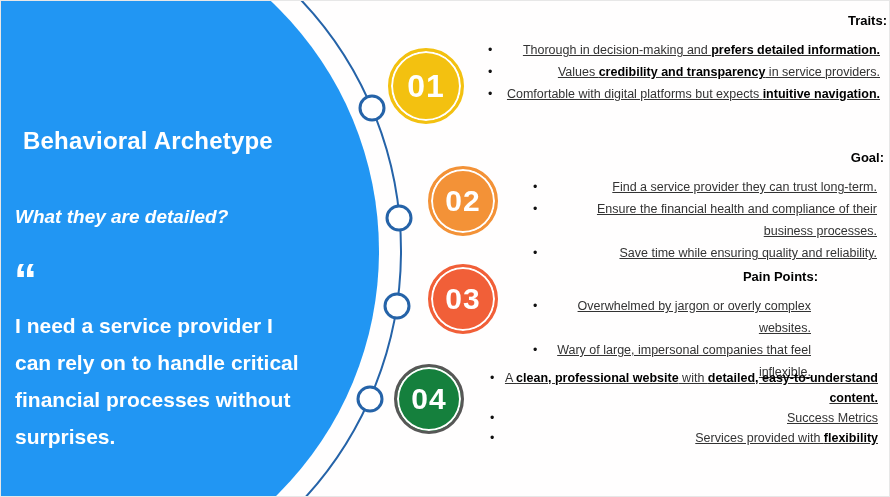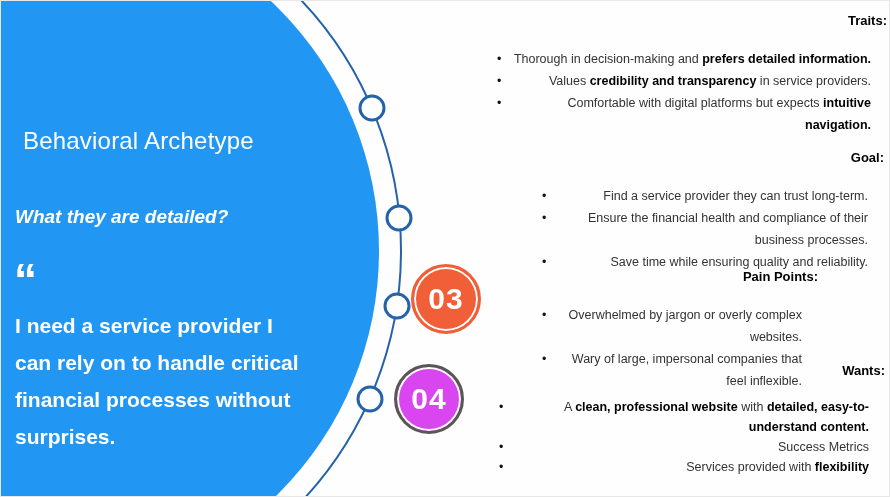--- a/index.html
+++ b/index.html
@@ -7,38 +7,38 @@
     position:relative;width:890px;height:497px;overflow:hidden;background:#fffefe;
     font-family:"Liberation Sans",sans-serif;border:1px solid #e7e7e7;box-sizing:border-box;
   }
   
   .deco{position:absolute;left:0;top:0;width:890px;height:497px;}
   .big-circle{fill:var(--blue,#2196F3);}
   .arc{fill:none;stroke:var(--arc,#2563A8);stroke-width:2;}
   .node{fill:#ffffff;stroke:var(--arc,#2563A8);stroke-width:3;}
   
   .left-panel{position:absolute;left:0;top:0;width:400px;height:497px;color:#fff;}
-  .title{position:absolute;left:22px;top:126px;width:330px;font-size:24px;font-weight:normal;letter-spacing:.2px;}
+  .title{position:absolute;left:22px;top:126px;width:330px;font-size:24px;font-weight:bold;letter-spacing:.2px;}
   .subtitle{position:absolute;left:14px;top:205px;width:320px;font-size:19px;font-weight:bold;font-style:italic;}
   .quote-glyph{position:absolute;left:13px;top:256px;font-size:46px;font-weight:bold;line-height:1;letter-spacing:-2px;}
   .quote{position:absolute;left:14px;top:306px;width:288px;font-size:21px;line-height:37px;font-weight:700;}
   
   .badge{
     position:absolute;border-radius:50%;display:flex;align-items:center;justify-content:center;
     box-sizing:border-box;border:3px solid #ccc;box-shadow:inset 0 0 0 2px #ffffff;
     color:#fff;font-weight:bold;font-size:30px;letter-spacing:1px;
   }
   .badge.b1{left:387px;top:47px;width:76px;height:76px;font-size:32px;}
   .badge.b2{left:427px;top:165px;width:70px;height:70px;}
-  .badge.b3{left:410px;top:263px;width:70px;height:70px;}
+  .badge.b3{left:427px;top:263px;width:70px;height:70px;}
   .badge.b4{left:393px;top:363px;width:70px;height:70px;}
   
   .sec{position:absolute;color:#333;font-size:12.5px;line-height:22px;text-align:right;}
   .sec .heading{font-weight:bold;color:#000;font-size:13px;}
-  .sec ul{margin:16px;padding:0 0 0 20px;list-style:none;}
+  .sec ul{margin:7px;padding:0 0 0 20px;list-style:none;text-decoration:underline;}
   .sec li{position:relative;padding-left:12px;}
   .sec li::before{content:"\2022";position:absolute;left:0;top:0;color:#111;}
   .sec b{color:#000;}
   .sec.s1{left:460px;top:9px;width:426px;}
   .sec.s2{left:505px;top:146px;width:378px;}
   .sec.s3{left:505px;top:265px;width:312px;}
   .sec.s4{left:462px;top:360px;width:422px;line-height:20px;}
 </style>
 </head>
 <body>
@@ -54,24 +54,30 @@
     <circle class="node" cx="369" cy="398" r="12"></circle>
   </svg>
 
   <div class="left-panel">
     <div class="title">Behavioral Archetype</div>
     <div class="subtitle">What they are detailed?</div>
     <div class="quote-glyph">“</div>
     <div class="quote">I need a service provider I can rely on to handle critical financial processes without surprises.</div>
   </div>
 
+  <div class="badge b1" style="background: rgb(243, 193, 16); border-color: rgb(243, 193, 16);">
+    <span>01</span>
+  </div>
+  <div class="badge b2" style="background: rgb(243, 146, 55); border-color: rgb(243, 146, 55);">
+    <span>02</span>
+  </div>
   <div class="badge b3" style="background: rgb(241, 95, 56); border-color: rgb(241, 95, 56);">
     <span>03</span>
   </div>
-  <div class="badge b4" style="background: #d946ef; border-color: rgb(87, 87, 86);">
+  <div class="badge b4" style="background: #15803d; border-color: rgb(87, 87, 86);">
     <span>04</span>
   </div>
 
   <div class="sec s1">
     <div class="heading">Traits:</div>
     <ul>
         <li><span>Thorough in decision-making and </span><b>prefers detailed information.</b></li>
         <li><span>Values </span><b>credibility and transparency</b><span> in service providers.</span></li>
         <li><span>Comfortable with digital platforms but expects </span><b>intuitive navigation.</b></li>
       </ul>
@@ -85,21 +91,20 @@
       </ul>
   </div>
   <div class="sec s3">
     <div class="heading">Pain Points:</div>
     <ul>
         <li><span>Overwhelmed by jargon or overly complex websites.</span></li>
         <li><span>Wary of large, impersonal companies that feel inflexible.</span></li>
       </ul>
   </div>
   <div class="sec s4">
-    <div class="heading">Wants:</div>
     <ul>
         <li><span>A </span><b>clean, professional website</b><span> with </span><b>detailed, easy-to-understand content.</b></li>
         <li><span>Success Metrics</span></li>
         <li><span>Services provided with </span><b>flexibility</b></li>
       </ul>
   </div>
 
 </div>
 
 </body></html>

